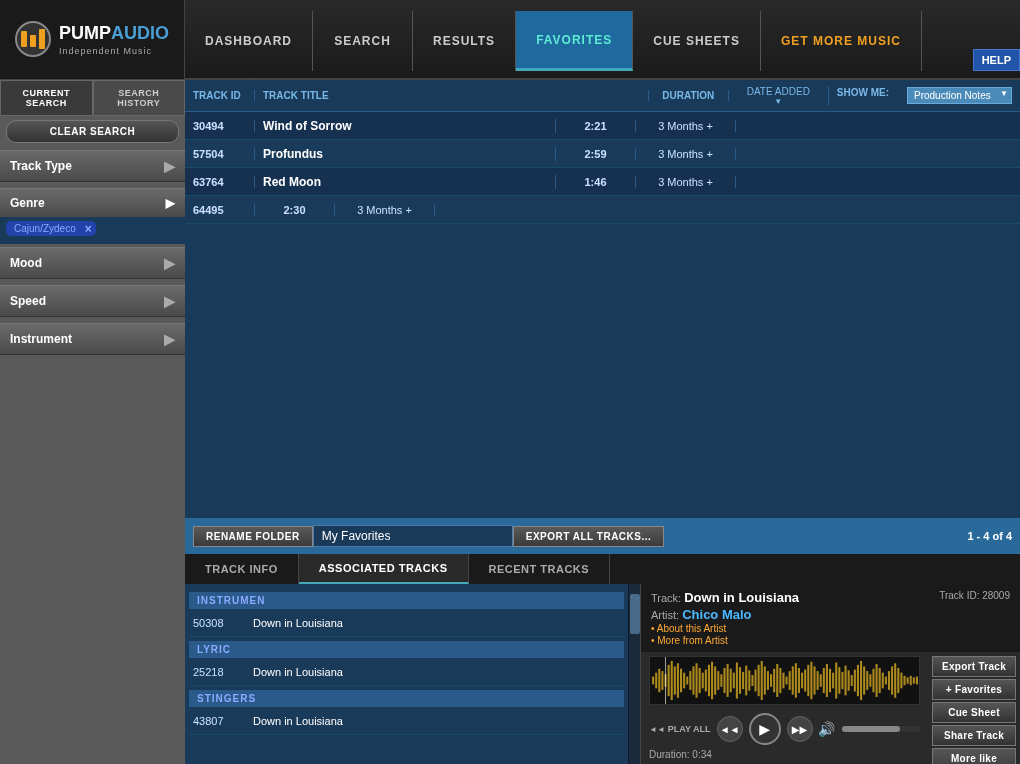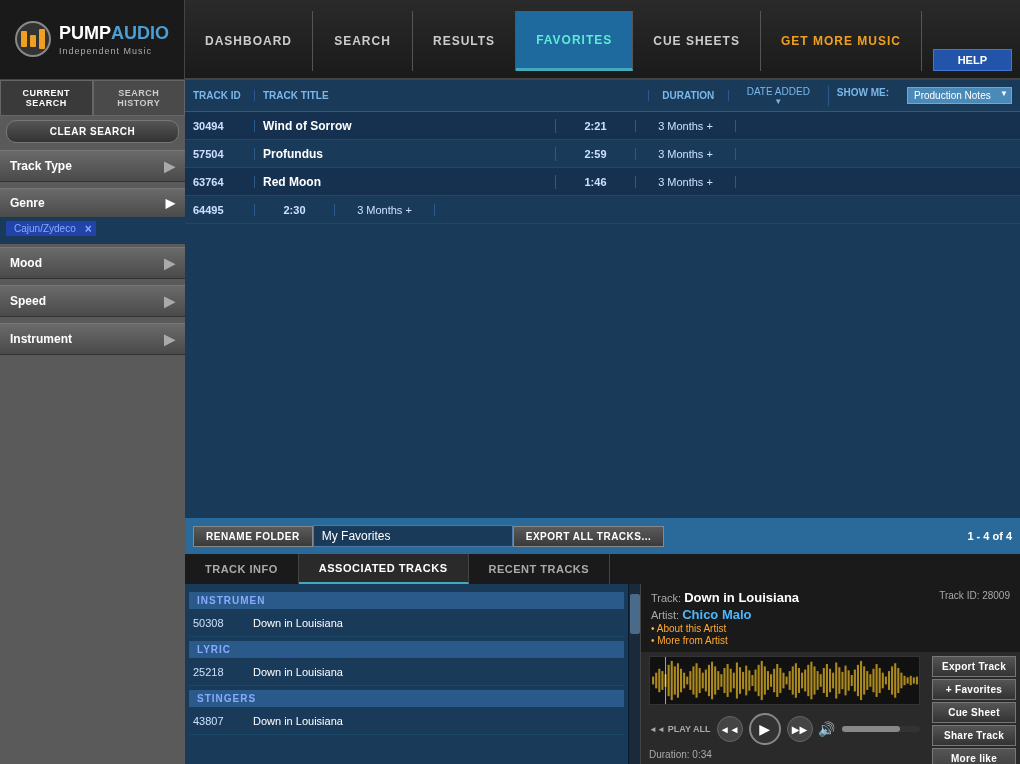--- a/index.html
+++ b/index.html
@@ -10,35 +10,35 @@
     #logo-area { width: 185px; height: 80px; background: #1a1a1a; display: flex; flex-direction: column; align-items: center; justify-content: center; border-right: 1px solid #444; flex-shrink: 0; }
     #logo-icon { width: 36px; height: 36px; background: #333; border: 2px solid #888; border-radius: 50%; display: flex; align-items: center; justify-content: center; margin-right: 8px; }
     #logo-row { display: flex; align-items: center; }
     #logo-pump { color: white; font-size: 22px; font-weight: bold; }
     #logo-audio { color: #4a9fd4; font-size: 22px; font-weight: bold; }
     #logo-sub { color: #aaa; font-size: 9px; margin-top: 2px; letter-spacing: 1px; }
     #nav-tabs { display: flex; align-items: flex-end; height: 64px; flex: 1; }
     .nav-tab { height: 60px; min-width: 100px; display: flex; align-items: center; justify-content: center; color: #ccc; font-size: 12px; font-weight: bold; letter-spacing: 1px; cursor: pointer; border-right: 1px solid #555; padding: 0 20px; text-align: center; }
     .nav-tab.active { background: #1e6a9e; color: #5eead4; border-bottom: 3px solid #4ab; }
     .nav-tab.highlight { color: #f0a020; }
-    #help-btn { background: #2255aa; color: white; font-size: 11px; font-weight: bold; padding: 4px 24px; border: 1px solid #4477cc; margin-right: 8px; cursor: pointer; }
+    #help-btn { background: #2255aa; color: white; font-size: 11px; font-weight: bold; padding: 4px 8px; border: 1px solid #4477cc; margin-right: 0; cursor: pointer; }
 
     
     #main { display: flex; height: 684px; }
 
     
     #sidebar { width: 185px; background: #5a5a5a; flex-shrink: 0; display: flex; flex-direction: column; }
     #search-tabs { display: flex; height: 36px; }
     .search-tab { flex: 1; background: #4a4a4a; color: #ccc; font-size: 9px; font-weight: bold; display: flex; align-items: center; justify-content: center; text-align: center; cursor: pointer; border: 1px solid #666; letter-spacing: 0.5px; padding: 2px; }
     .search-tab.active { background: #3a3a3a; color: white; }
     #clear-search-btn { background: linear-gradient(to bottom, #555, #333); color: white; font-size: 10px; font-weight: bold; text-align: center; padding: 5px; margin: 4px 6px; border: 1px solid #777; border-radius: 10px; cursor: pointer; letter-spacing: 0.5px; }
     .filter-item { background: linear-gradient(to bottom, #6a6a6a, #4a4a4a); color: white; font-size: 12px; font-weight: bold; padding: 7px 10px; margin: 3px 0; display: flex; align-items: center; justify-content: space-between; cursor: pointer; border-top: 1px solid #777; border-bottom: 1px solid #333; }
     .filter-item .arrow { color: #aaa; font-size: 14px; }
     .filter-genre { background: linear-gradient(to bottom, #6a6a6a, #4a4a4a); color: white; font-size: 12px; font-weight: bold; padding: 7px 10px; margin: 3px 0 0 0; display: flex; align-items: center; justify-content: space-between; cursor: pointer; border-top: 1px solid #777; }
-    .genre-tag { background: #2244aa; color: #88aaff; font-size: 10px; padding: 2px 20px 2px 8px; margin: 2px 6px 6px 6px; position: relative; display: inline-block; border-radius: 0; }
+    .genre-tag { background: #2244aa; color: #88aaff; font-size: 10px; padding: 2px 20px 2px 8px; margin: 2px 6px 6px 6px; position: relative; display: inline-block; border-radius: 5px; }
     .genre-tag-x { position: absolute; right: 4px; top: 1px; color: #88aaff; font-weight: bold; cursor: pointer; font-size: 12px; }
 
     
     #content { flex: 1; display: flex; flex-direction: column; background: #1a3a5a; }
 
     
     #table-header { display: flex; align-items: center; background: #1a3a5a; border-bottom: 1px solid #2a5a8a; height: 32px; }
     .col-track-id { width: 70px; flex-shrink: 0; color: #7ab8e8; font-size: 10px; font-weight: bold; padding: 0 8px; border-right: 1px solid #2a5a8a; }
     .col-title { flex: 1; color: #7ab8e8; font-size: 10px; font-weight: bold; padding: 0 8px; border-right: 1px solid #2a5a8a; }
     .col-duration { width: 80px; flex-shrink: 0; color: #7ab8e8; font-size: 10px; font-weight: bold; padding: 0 8px; border-right: 1px solid #2a5a8a; text-align: center; }

